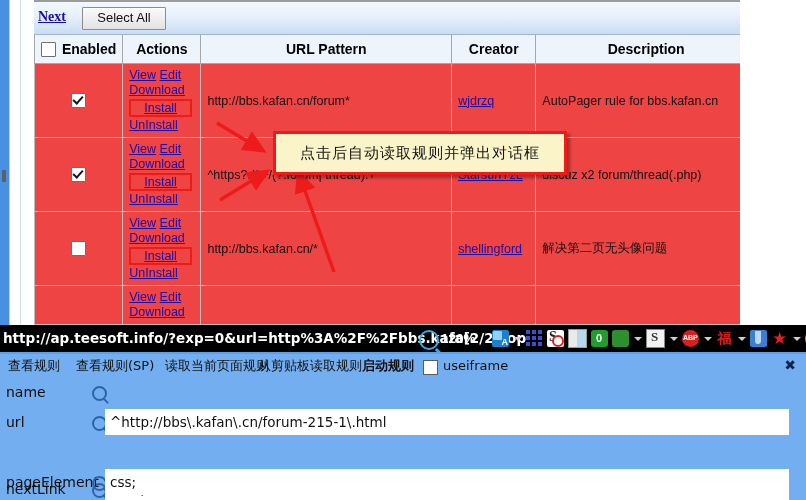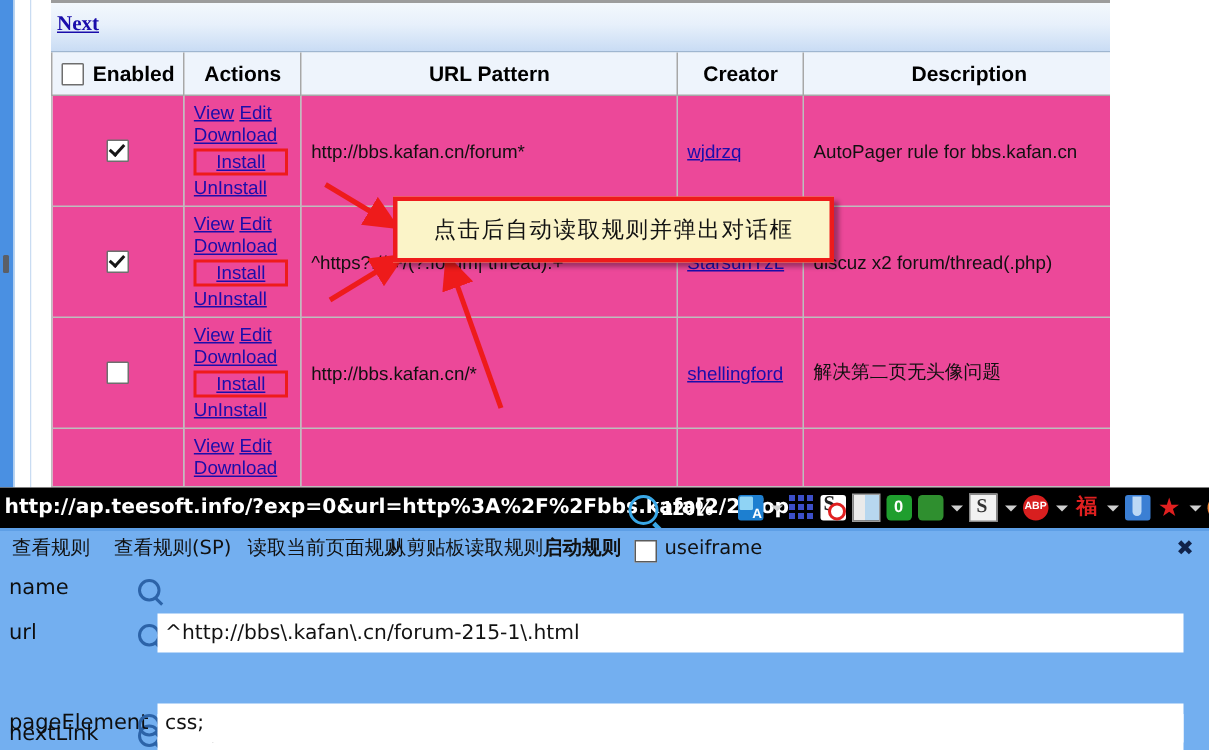--- a/index.html
+++ b/index.html
@@ -57,21 +57,21 @@
 
   table.rules{
     position:absolute;left:0;top:35px;width:723px;border-collapse:collapse;table-layout:fixed;
   }
   table.rules th{
     background:#eef4fc;border:1px solid #a7a7a7;border-top:none;
     font-size:14px;font-weight:bold;color:#000;height:28px;padding:0 4px;
     font-family:"Liberation Sans","DejaVu Sans",sans-serif;
   }
   table.rules td{
-    border:1px solid #bdbdbd;font-size:12.5px;color:#111;padding:4px 6px;vertical-align:middle;background:#ec4899;
+    border:1px solid #bdbdbd;font-size:12.5px;color:#111;padding:4px 6px;vertical-align:middle;background:#ef4444;
   }
   .col-en{width:88px;}
   .col-ac{width:78px;}
   .col-url{width:250px;}
   .col-cr{width:84px;}
   .col-de{width:220px;}
 
   th .hdr-inner{display:flex;align-items:center;justify-content:center;gap:6px;}
   .cb{
     display:inline-block;width:13px;height:13px;background:#fff;border:1px solid #6e6e6e;
@@ -91,21 +91,21 @@
   td.cell-url{text-align:left;}
   td.cell-cr{text-align:left;}
   td.cell-de{text-align:left;}
   .r1h td{height:56px;}
   .r2h td{height:56px;}
   .r3h td{height:56px;}
   .r4h td{height:28px;}
 
   
   .callout{
-    position:absolute;left:228px;top:131px;width:288px;height:38px;
+    position:absolute;left:239px;top:131px;width:288px;height:38px;
     background:#fbf4c8;border:3px solid #ee1b1b;
     box-shadow:3px 3px 3px rgba(0,0,0,0.33);
     display:flex;align-items:center;justify-content:center;
     font-size:15px;color:#131313;letter-spacing:1px;
     font-family:"DejaVu Sans","Liberation Sans",sans-serif;
     z-index:30;
   }
   .arrows{position:absolute;left:0;top:0;width:806px;height:325px;pointer-events:none;z-index:28;}
 
   
@@ -196,20 +196,21 @@
     <div class="vstrip s2"></div>
     <div class="vstrip s3"></div>
     <div class="vstrip s4"></div>
     <div class="vstrip s5"></div>
 
     <div id="panel">
       <div class="panel-top-border"></div>
 
       <div class="toolbar">
         <a class="tb-next">Next</a>
+        <div class="btn select-all">Select All</div>
       </div>
 
       <table class="rules">
         <colgroup>
           <col class="col-en">
             <col class="col-ac">
             <col class="col-url">
             <col class="col-cr">
             <col class="col-de">
         </colgroup>

